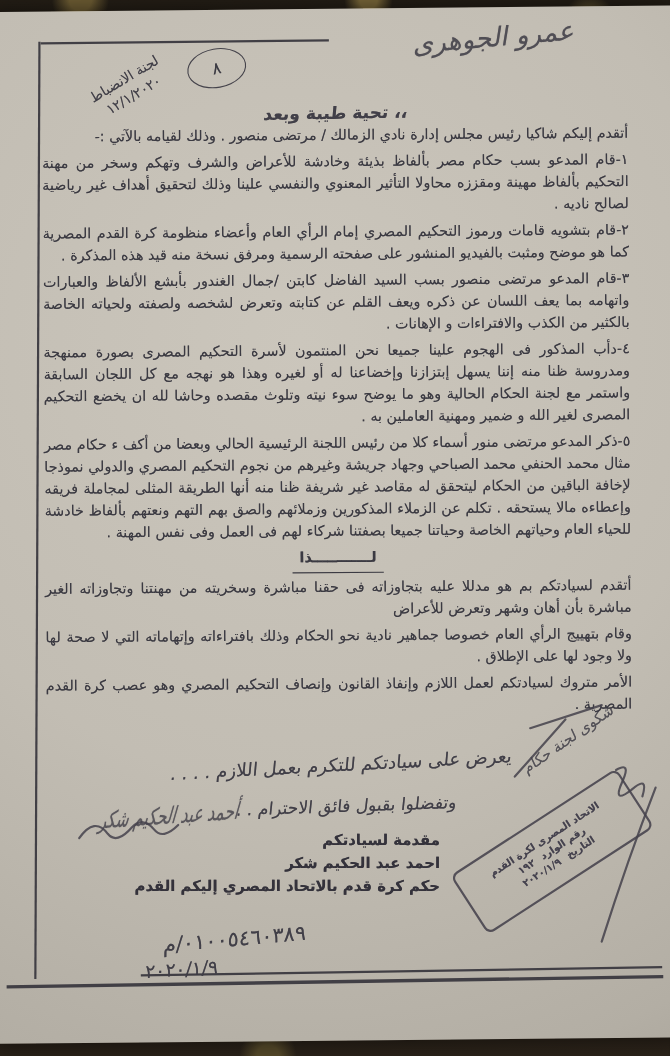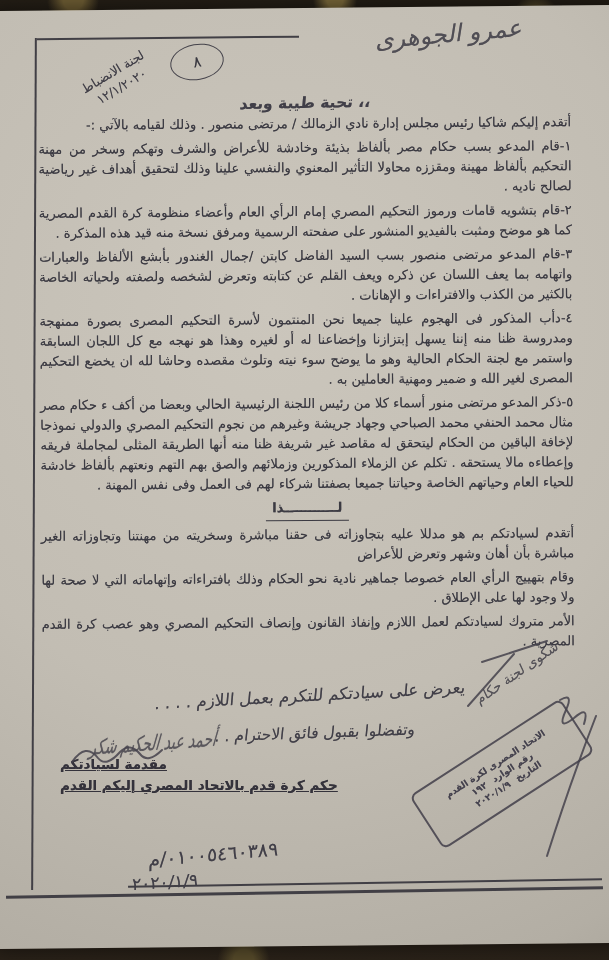--- a/index.html
+++ b/index.html
@@ -57,24 +57,23 @@
   }
   .hw-note1{
     position:absolute;left:140px;top:686px;width:340px;text-align:center;
     font-size:16.5px;transform:rotate(-3deg) skewX(-8deg);direction:rtl;white-space:nowrap;
   }
   .hw-note2{
     position:absolute;left:180px;top:724px;width:270px;text-align:center;
     font-size:15.5px;transform:rotate(-2deg) skewX(-8deg);direction:rtl;white-space:nowrap;
   }
   .sig-block{
-    position:absolute;left:60px;top:754px;width:330px;text-align:left;direction:rtl;
+    position:absolute;left:70px;top:754px;width:330px;text-align:right;direction:rtl;
     font-weight:bold;font-size:13.5px;line-height:21px;color:#34323b;
     text-shadow:0 0 .6px rgba(40,38,48,.7);
-    text-decoration:underline;
   }
   .hand-sig{
     position:absolute;left:48px;top:742px;width:170px;font-size:14px;white-space:nowrap;
     transform:rotate(-4deg) skewX(-20deg) scaleY(1.5);transform-origin:left center;opacity:.8;direction:rtl;
   }
   .phone{
     position:absolute;left:148px;top:843px;font-size:19px;direction:ltr;
     transform:rotate(-5deg) skewX(-6deg);letter-spacing:2px;white-space:nowrap;
   }
   .hw-date{
@@ -128,20 +127,21 @@
     <p>أتقدم لسيادتكم بم هو مدللا عليه بتجاوزاته فى حقنا مباشرة وسخريته من مهنتنا وتجاوزاته الغير مباشرة بأن أهان وشهر وتعرض للأعراض</p>
     <p>وقام بتهييج الرأي العام خصوصا جماهير نادية نحو الحكام وذلك بافتراءاته وإتهاماته التي لا صحة لها ولا وجود لها على الإطلاق .</p>
     <p>الأمر متروك لسيادتكم لعمل اللازم وإنفاذ القانون وإنصاف التحكيم المصري وهو عصب كرة القدم المصرية .</p>
   </div>
 
   <div class="hw-note1 hand">يعرض على سيادتكم للتكرم بعمل اللازم . . . .</div>
   <div class="hw-note2 hand">وتفضلوا بقبول فائق الاحترام . .</div>
 
   <div class="sig-block">
     <div>مقدمة لسيادتكم</div>
+    <div>احمد عبد الحكيم شكر</div>
     <div>حكم كرة قدم بالاتحاد المصري إليكم القدم</div>
   </div>
 
   <div class="hand-sig hand">أحمد عبد الحكيم شكر</div>
 
   <div class="phone hand">٠١٠٠٥٤٦٠٣٨٩/م</div>
   <div class="hw-date hand">٢٠٢٠/١/٩</div>
 
   <div class="stamp">
     <div>الاتحاد المصرى لكرة القدم</div>

